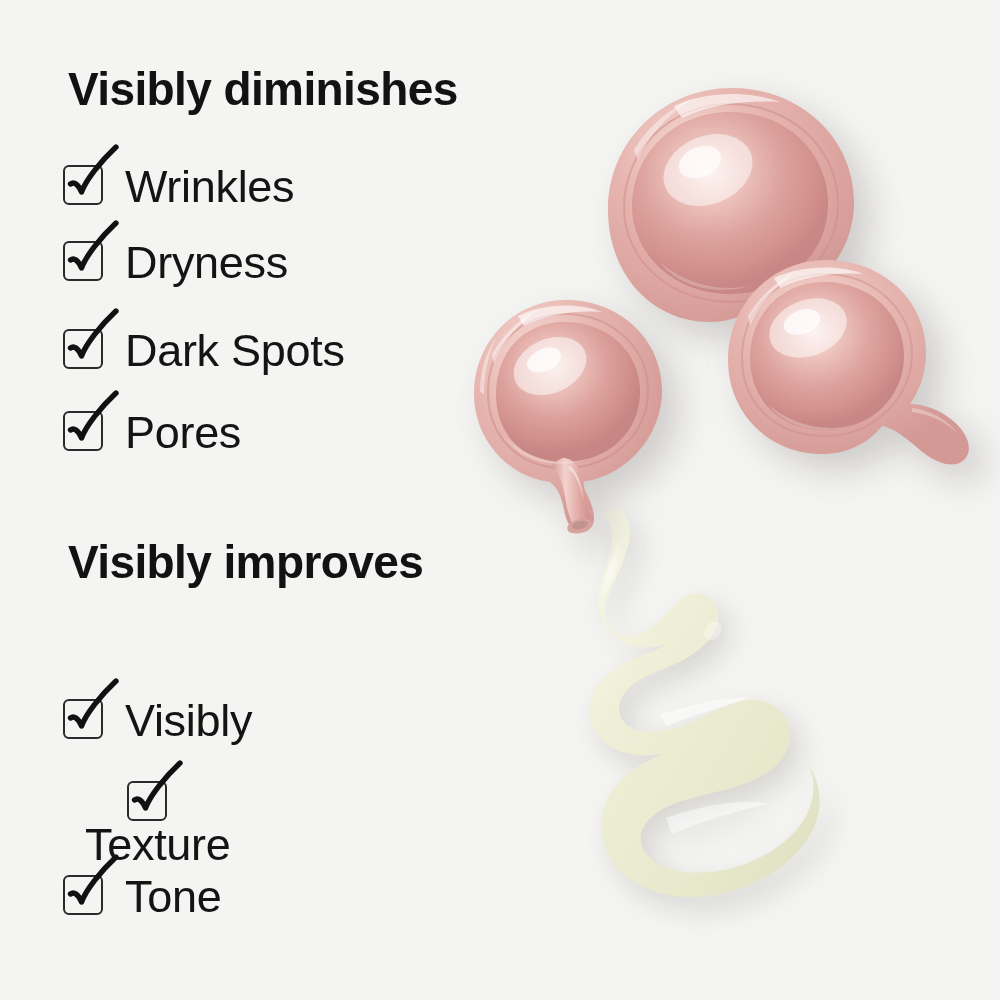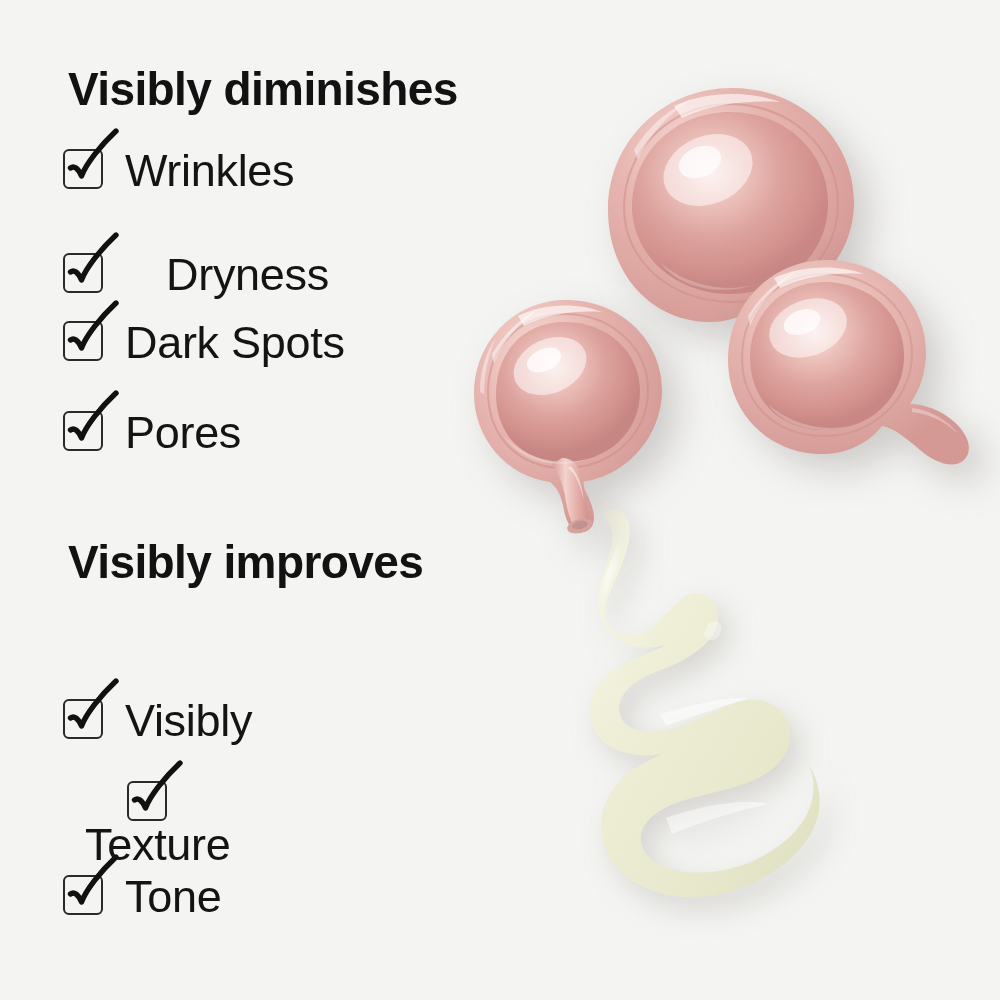--- a/index.html
+++ b/index.html
@@ -333,41 +333,41 @@
         <path fill="#ffffff" opacity="0.45" d="
           M 100,170 C 108,176 112,190 114,204 C 110,190 106,178 98,172 Z"></path>
       </svg>
     </div>
   </div>
 
   <div class="text-column">
 
     <div class="section-heading heading-1">Visibly diminishes</div>
 
-    <div class="benefit-row" style="top:144px;">
+    <div class="benefit-row" style="top:160px;">
       <span class="check-box">
         <svg viewBox="0 0 62 64">
           <rect x="4" y="22" width="38" height="38" rx="5" ry="5" fill="none" stroke="#2a2a2a" stroke-width="2"></rect>
           <path d="M 10.5 40 C 14 37.5 18 40 21.5 48 C 26 36 40 18 56 3" fill="none" stroke="#111111" stroke-width="5.4" stroke-linecap="round" stroke-linejoin="round"></path>
         </svg>
       </span>
       <span class="benefit-label">Wrinkles</span>
     </div>
 
-    <div class="benefit-row" style="top:248px;gap:41px;">
+    <div class="benefit-row" style="top:236px;">
       <span class="check-box">
         <svg viewBox="0 0 62 64">
           <rect x="4" y="22" width="38" height="38" rx="5" ry="5" fill="none" stroke="#2a2a2a" stroke-width="2"></rect>
           <path d="M 10.5 40 C 14 37.5 18 40 21.5 48 C 26 36 40 18 56 3" fill="none" stroke="#111111" stroke-width="5.4" stroke-linecap="round" stroke-linejoin="round"></path>
         </svg>
       </span>
       <span class="benefit-label">Dryness</span>
     </div>
 
-    <div class="benefit-row" style="top:316px;">
+    <div class="benefit-row" style="top:324px;">
       <span class="check-box">
         <svg viewBox="0 0 62 64">
           <rect x="4" y="22" width="38" height="38" rx="5" ry="5" fill="none" stroke="#2a2a2a" stroke-width="2"></rect>
           <path d="M 10.5 40 C 14 37.5 18 40 21.5 48 C 26 36 40 18 56 3" fill="none" stroke="#111111" stroke-width="5.4" stroke-linecap="round" stroke-linejoin="round"></path>
         </svg>
       </span>
       <span class="benefit-label">Dark Spots</span>
     </div>
 
     <div class="benefit-row" style="top:406px;">

